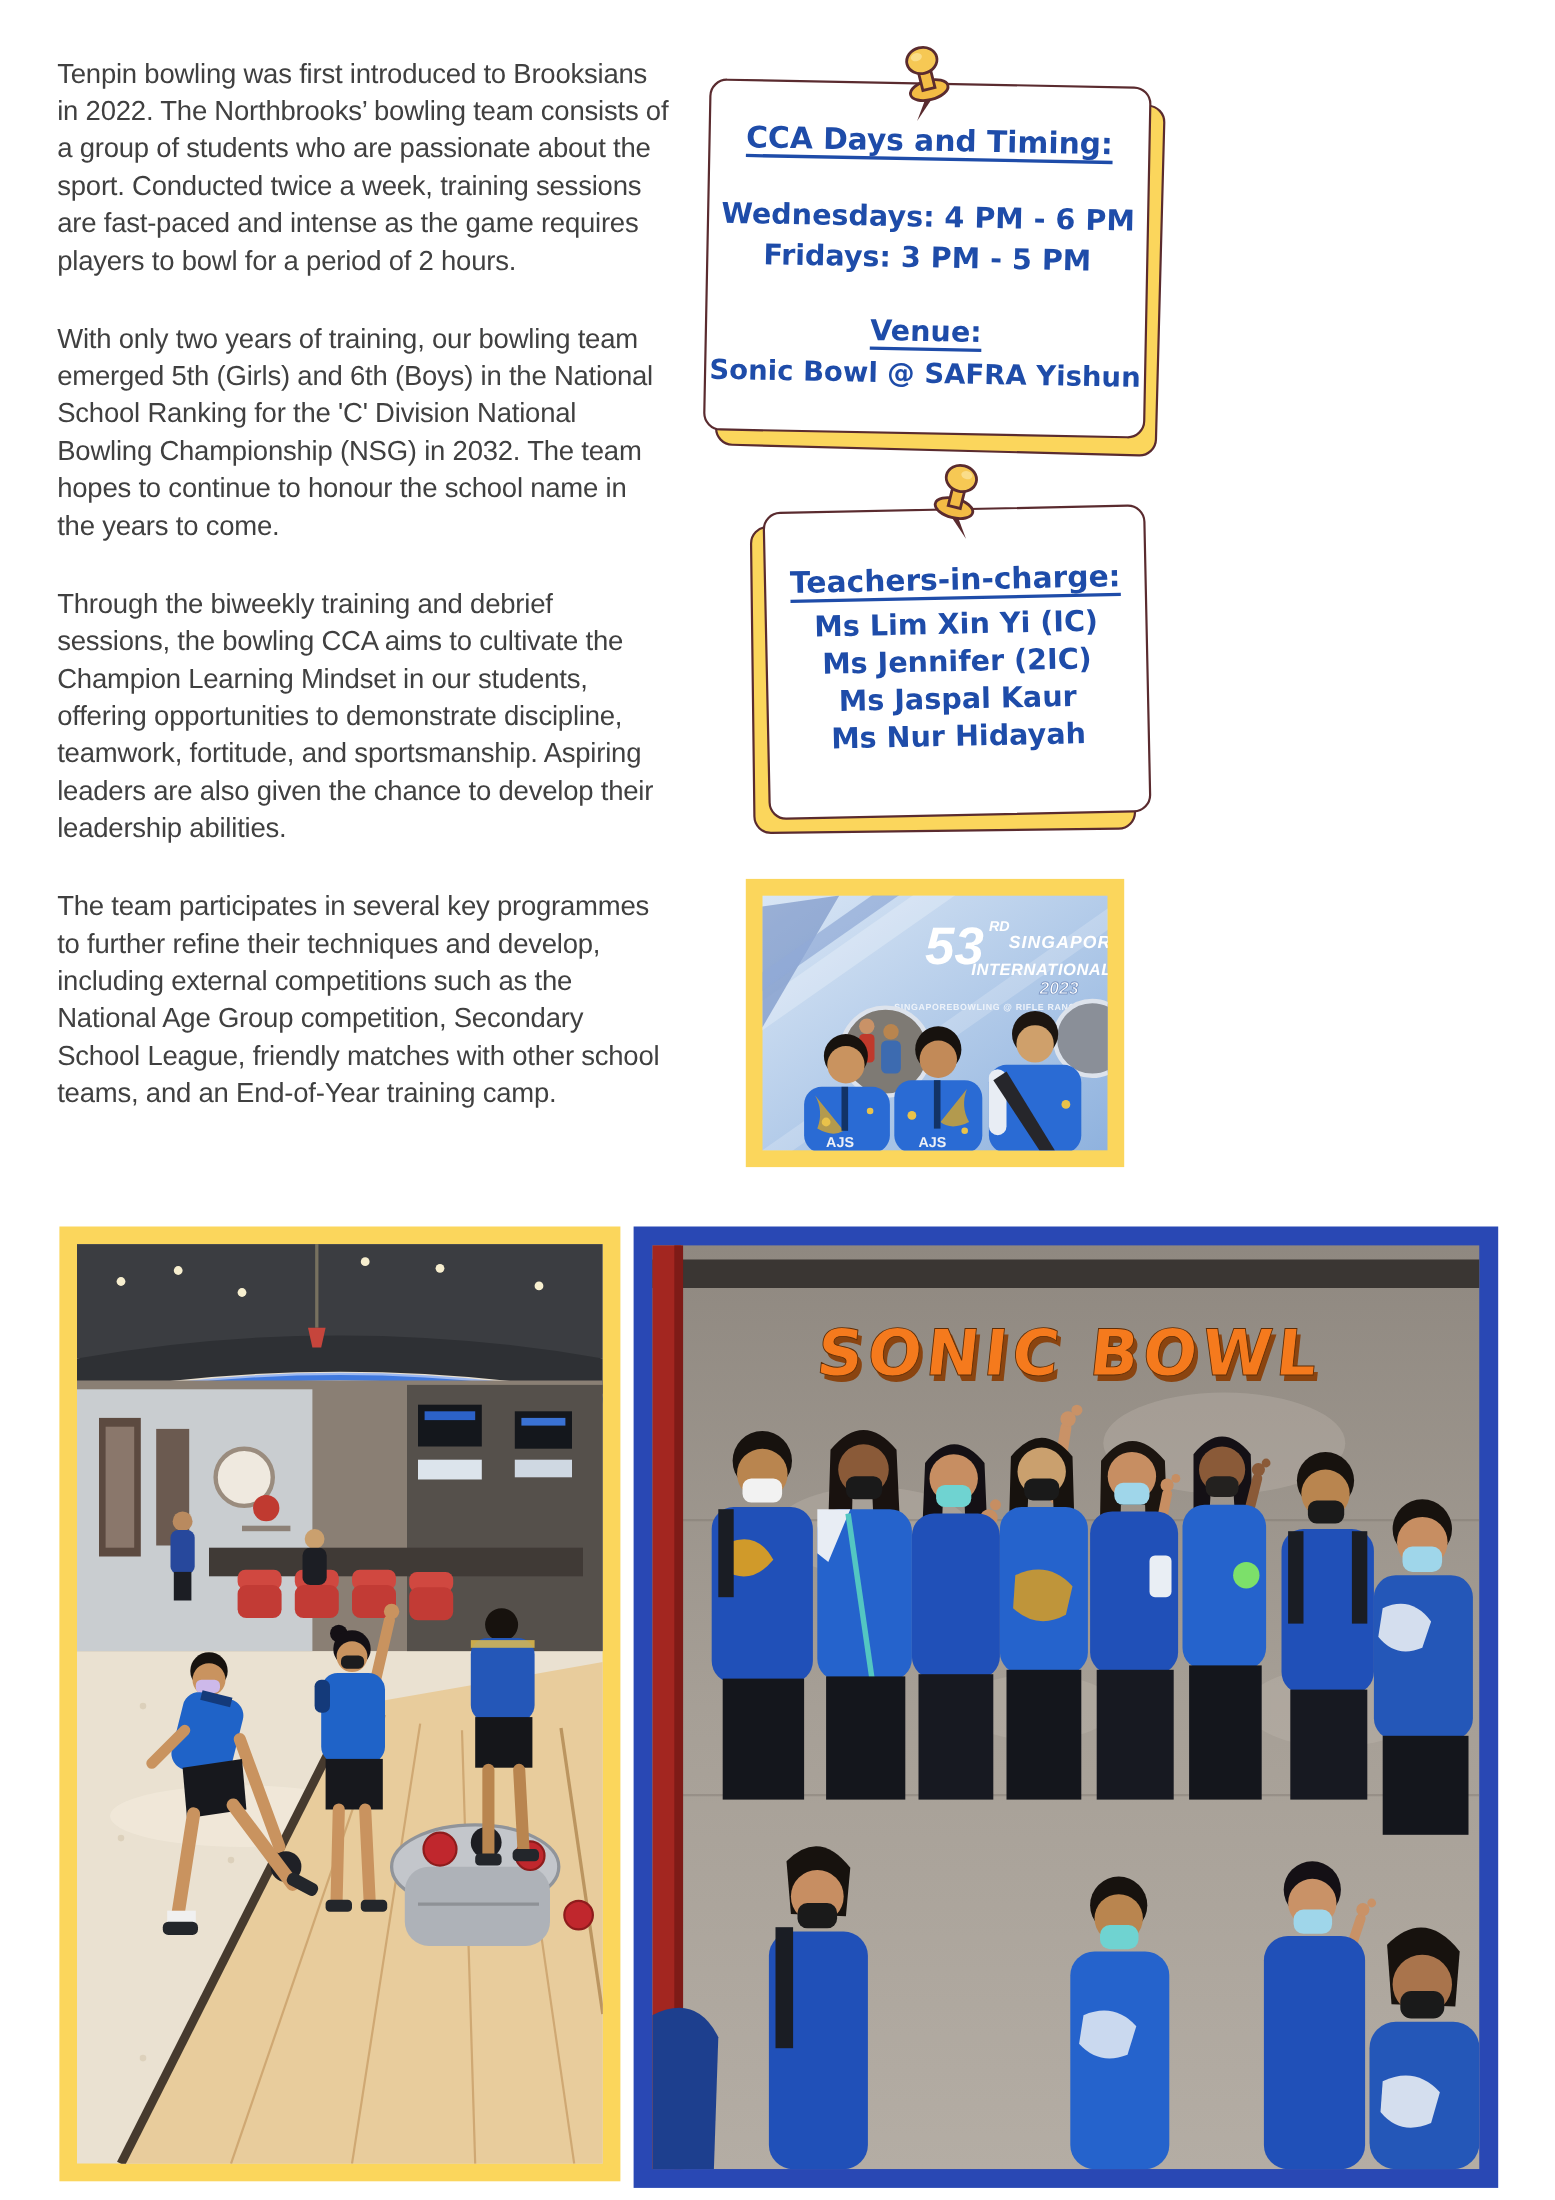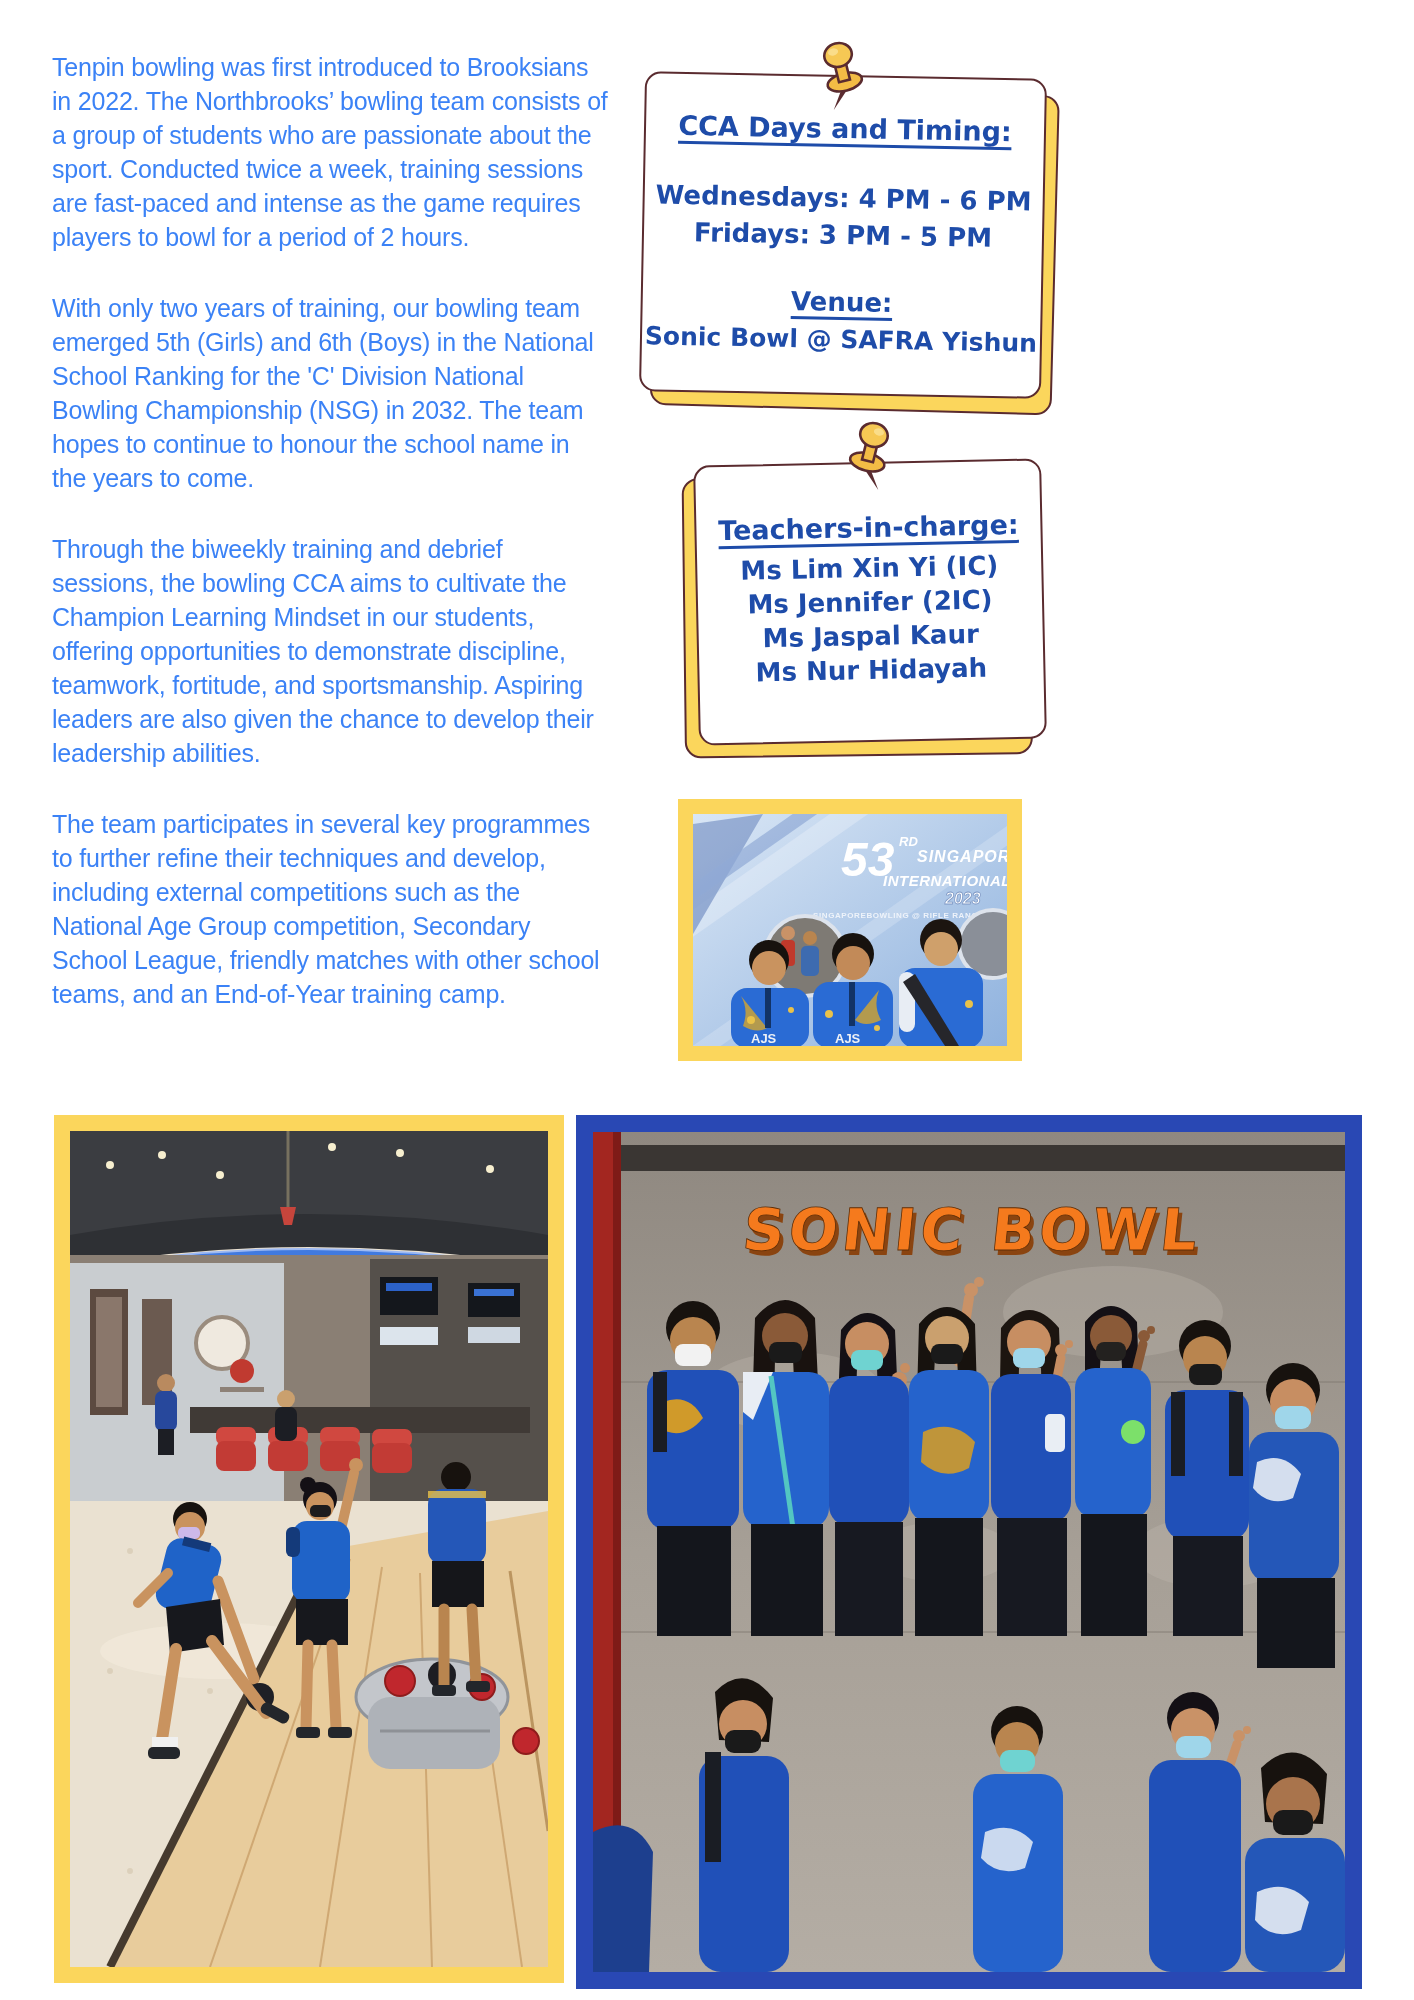--- a/index.html
+++ b/index.html
@@ -2,21 +2,21 @@
 <html><head>
 <meta charset="utf-8">
 <style>
   html,body{margin:0;padding:0;background:#ffffff;}
   .page{position:relative;width:1414px;height:2000px;background:#ffffff;overflow:hidden;
         font-family:"Liberation Sans",sans-serif;}
 
   
   .article{position:absolute;left:52px;top:50px;width:556px;}
   .article p{margin:0 0 37px 0;font-size:25px;line-height:34px;letter-spacing:-0.2px;
-             color:#3b82f6;}
+             color:#404040;}
 
   
   .note{position:absolute;}
   .note-shadow{position:absolute;inset:0;background:#fbd65c;border:2px solid #5a2b2f;
                border-radius:16px;}
   .note-card{position:absolute;inset:0;background:#ffffff;border:2px solid #5a2b2f;
              border-radius:16px;text-align:center;
              font-family:"DejaVu Sans",sans-serif;font-weight:bold;color:#1e4ca9;}
   .note1{left:642px;top:75px;width:402px;height:320px;transform:rotate(1.1deg);}
   .note1 .note-shadow{transform:translate(12px,15px) rotate(0.4deg);}

